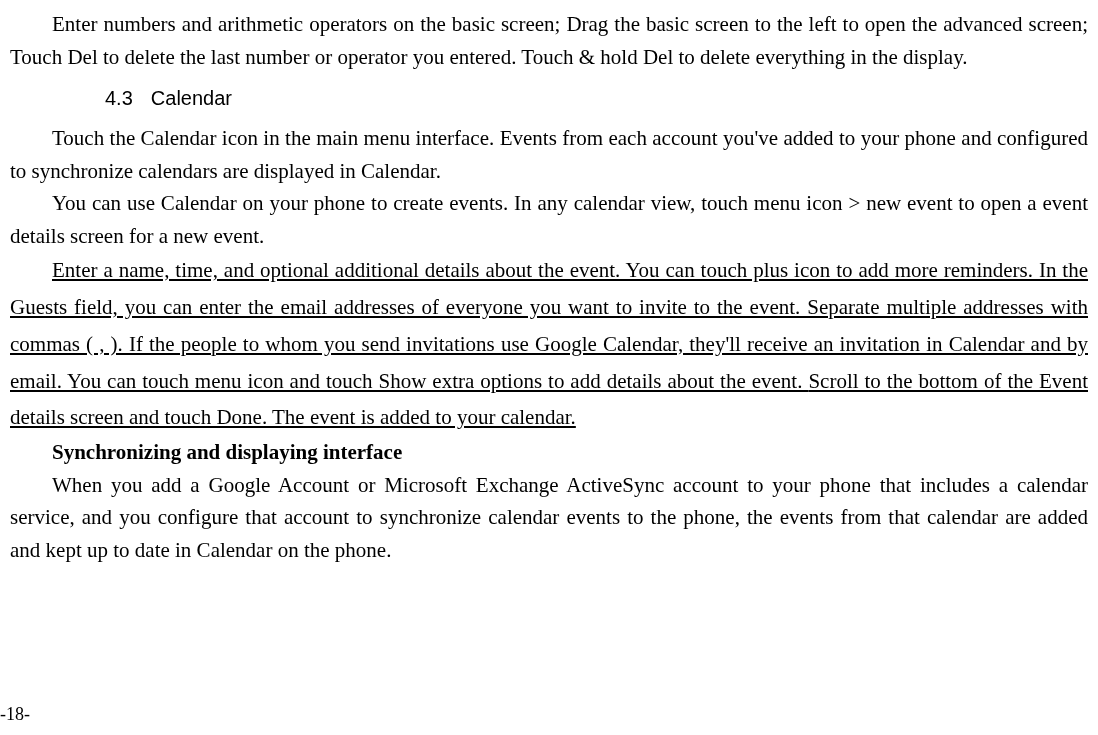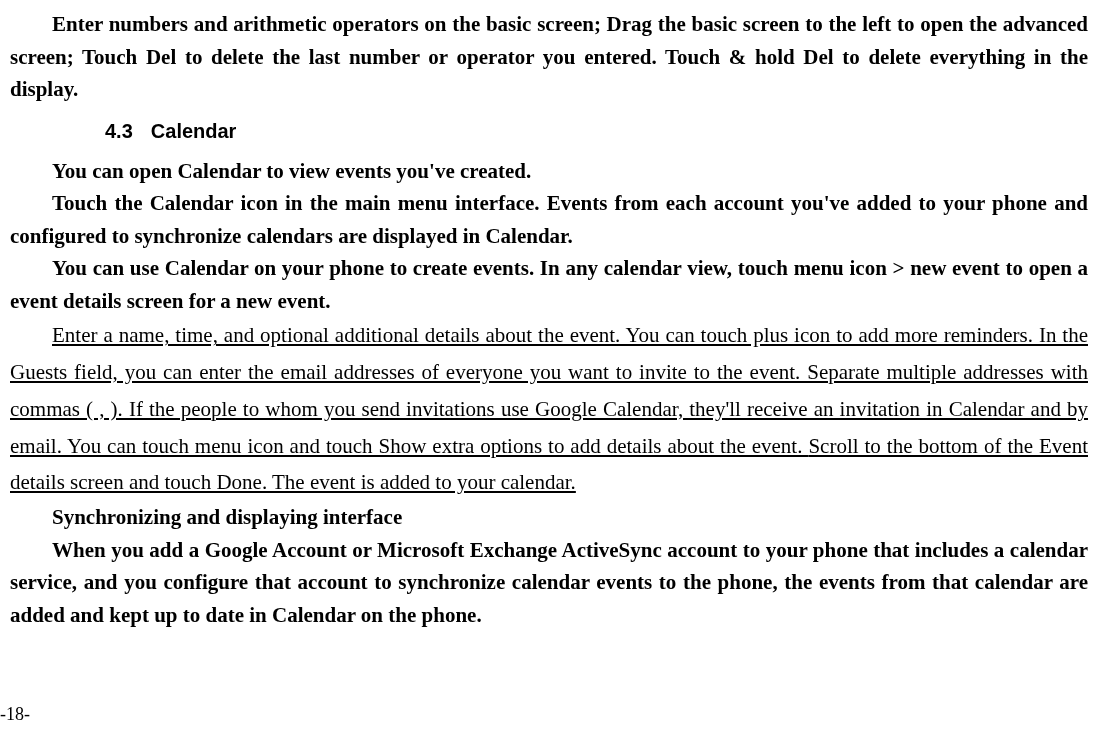--- a/index.html
+++ b/index.html
@@ -17,25 +17,24 @@
       color: #000;
       padding: 8px 10px 10px 10px;
       position: relative;
     }
     .content {
       text-align: justify;
     }
     .para {
       text-indent: 2em;
       margin-bottom: 0;
-      font-weight: bold;
     }
     .heading-section {
       font-family: Arial, Helvetica, sans-serif;
-      font-weight: bold;
+      font-weight: normal;
       font-size: 20px;
       margin-left: 95px;
       margin-top: 10px;
       margin-bottom: 8px;
     }
     .heading-section .num {
       margin-right: 18px;
     }
     .subheading {
       font-weight: bold;
@@ -61,21 +60,20 @@
 
 <div class="content">
 
   <p class="para">Enter numbers and arithmetic operators on the basic screen; Drag the basic screen to the left to open the advanced screen; Touch Del to delete the last number or operator you entered. Touch &amp; hold Del to delete everything in the display.</p>
 
 
   <div class="heading-section">
     <span class="num">4.3</span><span>Calendar</span>
   </div>
 
-  <p class="para">You can open Calendar to view events you've created.</p>
 
   <p class="para">Touch the Calendar icon in the main menu interface. Events from each account you've added to your phone and configured to synchronize calendars are displayed in Calendar.</p>
 
 
   <p class="para">You can use Calendar on your phone to create events. In any calendar view, touch menu icon &gt; new event to open a event details screen for a new event.</p>
 
   <p class="spaced-para"><span>Enter a name, time, and optional additional details about the event. You can touch plus icon to add more reminders. In the Guests field, you can enter the email addresses of everyone you want to invite to the event. Separate multiple addresses with commas ( , ). If the people to whom you send invitations use Google Calendar, they'll receive an invitation in Calendar and by email. You can touch menu icon and touch Show extra options to add details about the event. </span><span>Scroll to the bottom of the Event details screen and touch Done. The event is added to your calendar.</span></p>
 
   <p class="subheading">Synchronizing and displaying interface</p>
 

